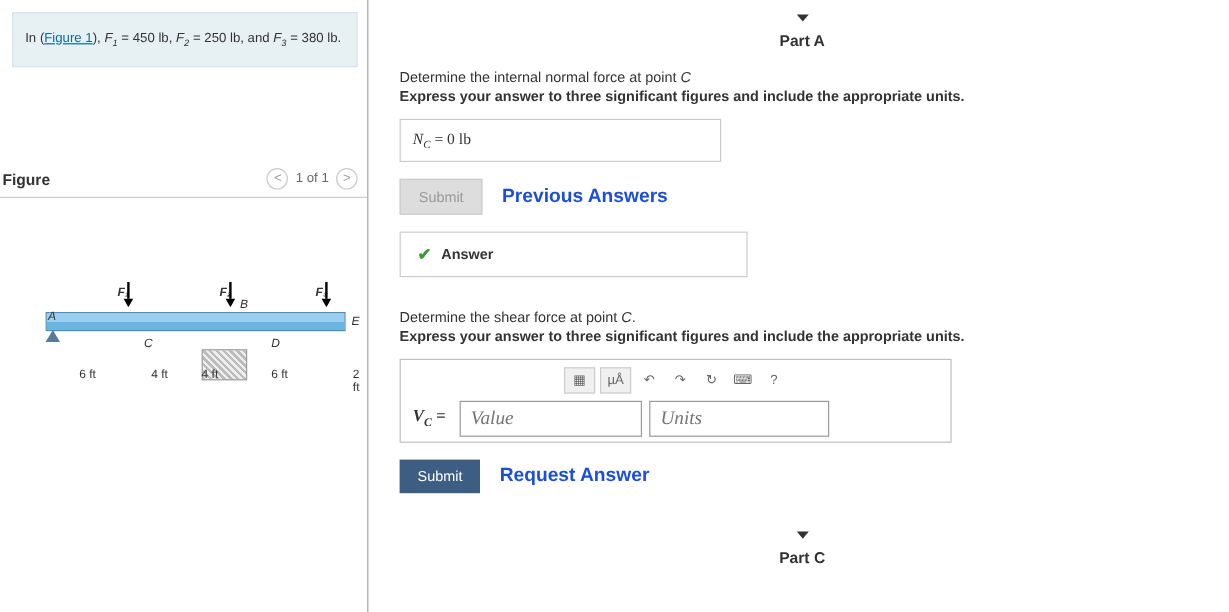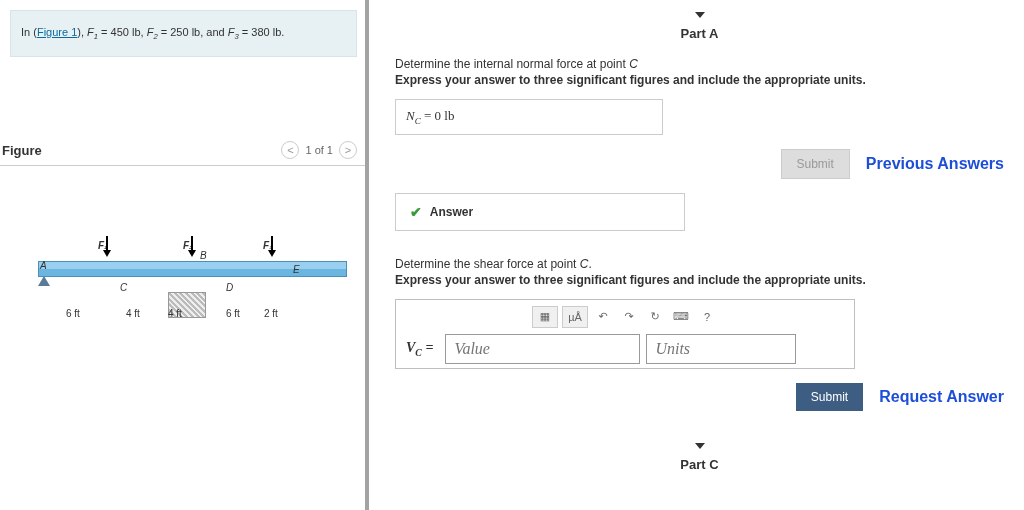--- a/index.html
+++ b/index.html
@@ -7,23 +7,23 @@
     margin: 0;
     font-family: Arial, Helvetica, sans-serif;
     font-size: 12px;
     color: #333;
     background: #fff;
     width: 1024px;
     height: 510px;
     display: flex;
   }
   .left-col {
-    width: 369px;
+    width: 307px;
     padding: 10px 0 0 0;
-    border-right: 4px solid #a3a3a3;
+    border-right: 1px solid #a3a3a3;
     position: relative;
   }
   .right-col {
     flex: 1;
     padding: 8px 0 0 0;
   }
   .prob-statement {
     background: #e7f1f3;
     border: 1px solid #d5e5e9;
     padding: 14px 10px;
@@ -93,21 +93,21 @@
   }
   .caret {
     width:0;height:0;border-left:5px solid transparent;border-right:5px solid transparent;border-top:6px solid #333;
   }
   .prompt { padding: 12px 0 2px 0; font-size: 12px;}
   .instr { font-weight: bold; padding-bottom:12px; font-size:12px;}
   .answer-box {
     border:1px solid #ccc; padding:8px 10px; width:268px;
     font-family: 'Times New Roman', serif; font-size:13px;
   }
-  .submit-row { padding:14px 0; display:flex; align-items:center; gap:16px;justify-content:flex-end;}
+  .submit-row { padding:14px 0; display:flex; align-items:center; gap:16px;}
   .btn-submit {
     background:#37506e; color:#fff; border:none; padding:7px 15px;
     font-size:12px; cursor:pointer;
   }
   .btn-submit.disabled { background:#ddd; color:#999; cursor:default; border:1px solid #ccc;}
   .btn-submit.enabled { background:#3d5d82; }
   .link-blue { color:#1d4ed8; font-size:16px; cursor:pointer; font-weight:bold;}
   .correct-box {
     border:1px solid #ccc; padding:10px 14px; width:290px;
     display:flex; align-items:center; gap:8px; font-weight:bold; font-size:12px;
@@ -121,21 +121,21 @@
     color:#666; align-items:center;
   }
   .tool-btn {
     width:26px;height:22px; border:1px solid #ccc; background:#f0f0f0;
     display:flex;align-items:center;justify-content:center;font-size:11px;
   }
   .tool-btn.plain { border:none; background:transparent; width:22px;}
   .input-row { display:flex; align-items:center; gap:6px;}
   .eq-lbl { font-family:'Times New Roman', serif; font-style:italic; font-size:14px; padding:0 6px;font-weight:bold;}
   .val-input {
-    border:1px solid #999; height:30px; width:195px;
+    border:1px solid #999; height:30px; width:152px;
     font-size:16px; font-style:italic; color:#888; padding:0 8px;
     font-family:'Times New Roman', serif;
   }
   .sub {font-size:0.7em; vertical-align: sub; font-style:italic;}
 </style>
 </head>
 <body>
 
 <div class="left-col">
   <div class="prob-statement">
@@ -166,21 +166,21 @@
     <span class="pt-lbl" style="left:32px;top:54px">A</span>
     <span class="pt-lbl" style="left:192px;top:44px">B</span>
     <span class="pt-lbl" style="left:112px">C</span>
     <span class="pt-lbl" style="left:218px">D</span>
     <span class="pt-lbl" style="left:285px;top:58px">E</span>
 
     <span class="dim-lbl" style="left:58px">6 ft</span>
     <span class="dim-lbl" style="left:118px">4 ft</span>
     <span class="dim-lbl" style="left:160px">4 ft</span>
     <span class="dim-lbl" style="left:218px">6 ft</span>
-    <span class="dim-lbl" style="left:256px">2 ft</span>
+    <span class="dim-lbl" style="left:286px">2 ft</span>
   </div>
 </div>
 
 <div class="right-col">
 
   <div class="part-block">
     <div class="part-hdr">
       <span class="caret"></span>
       <span>Part A</span>
     </div>

